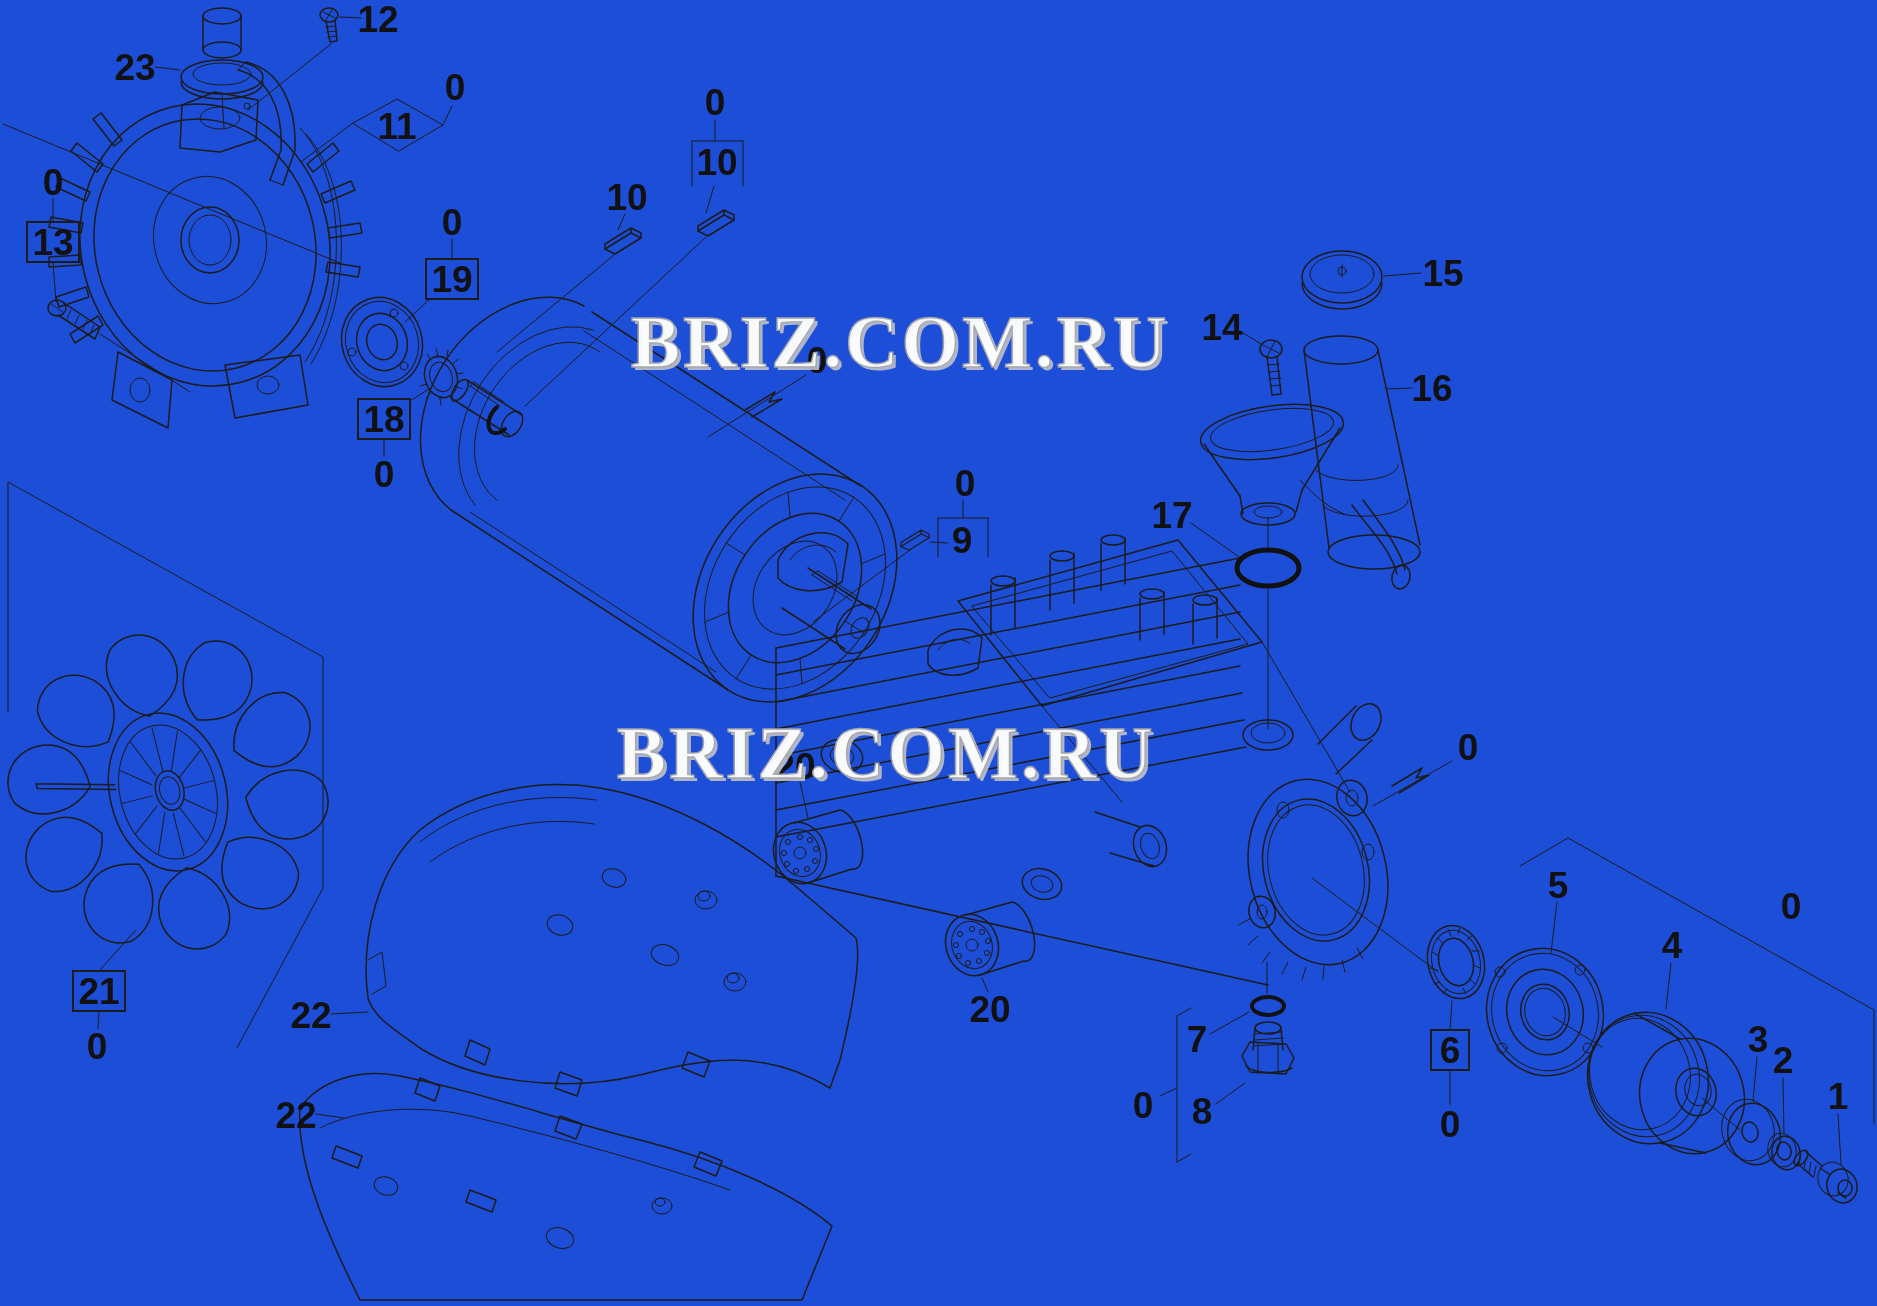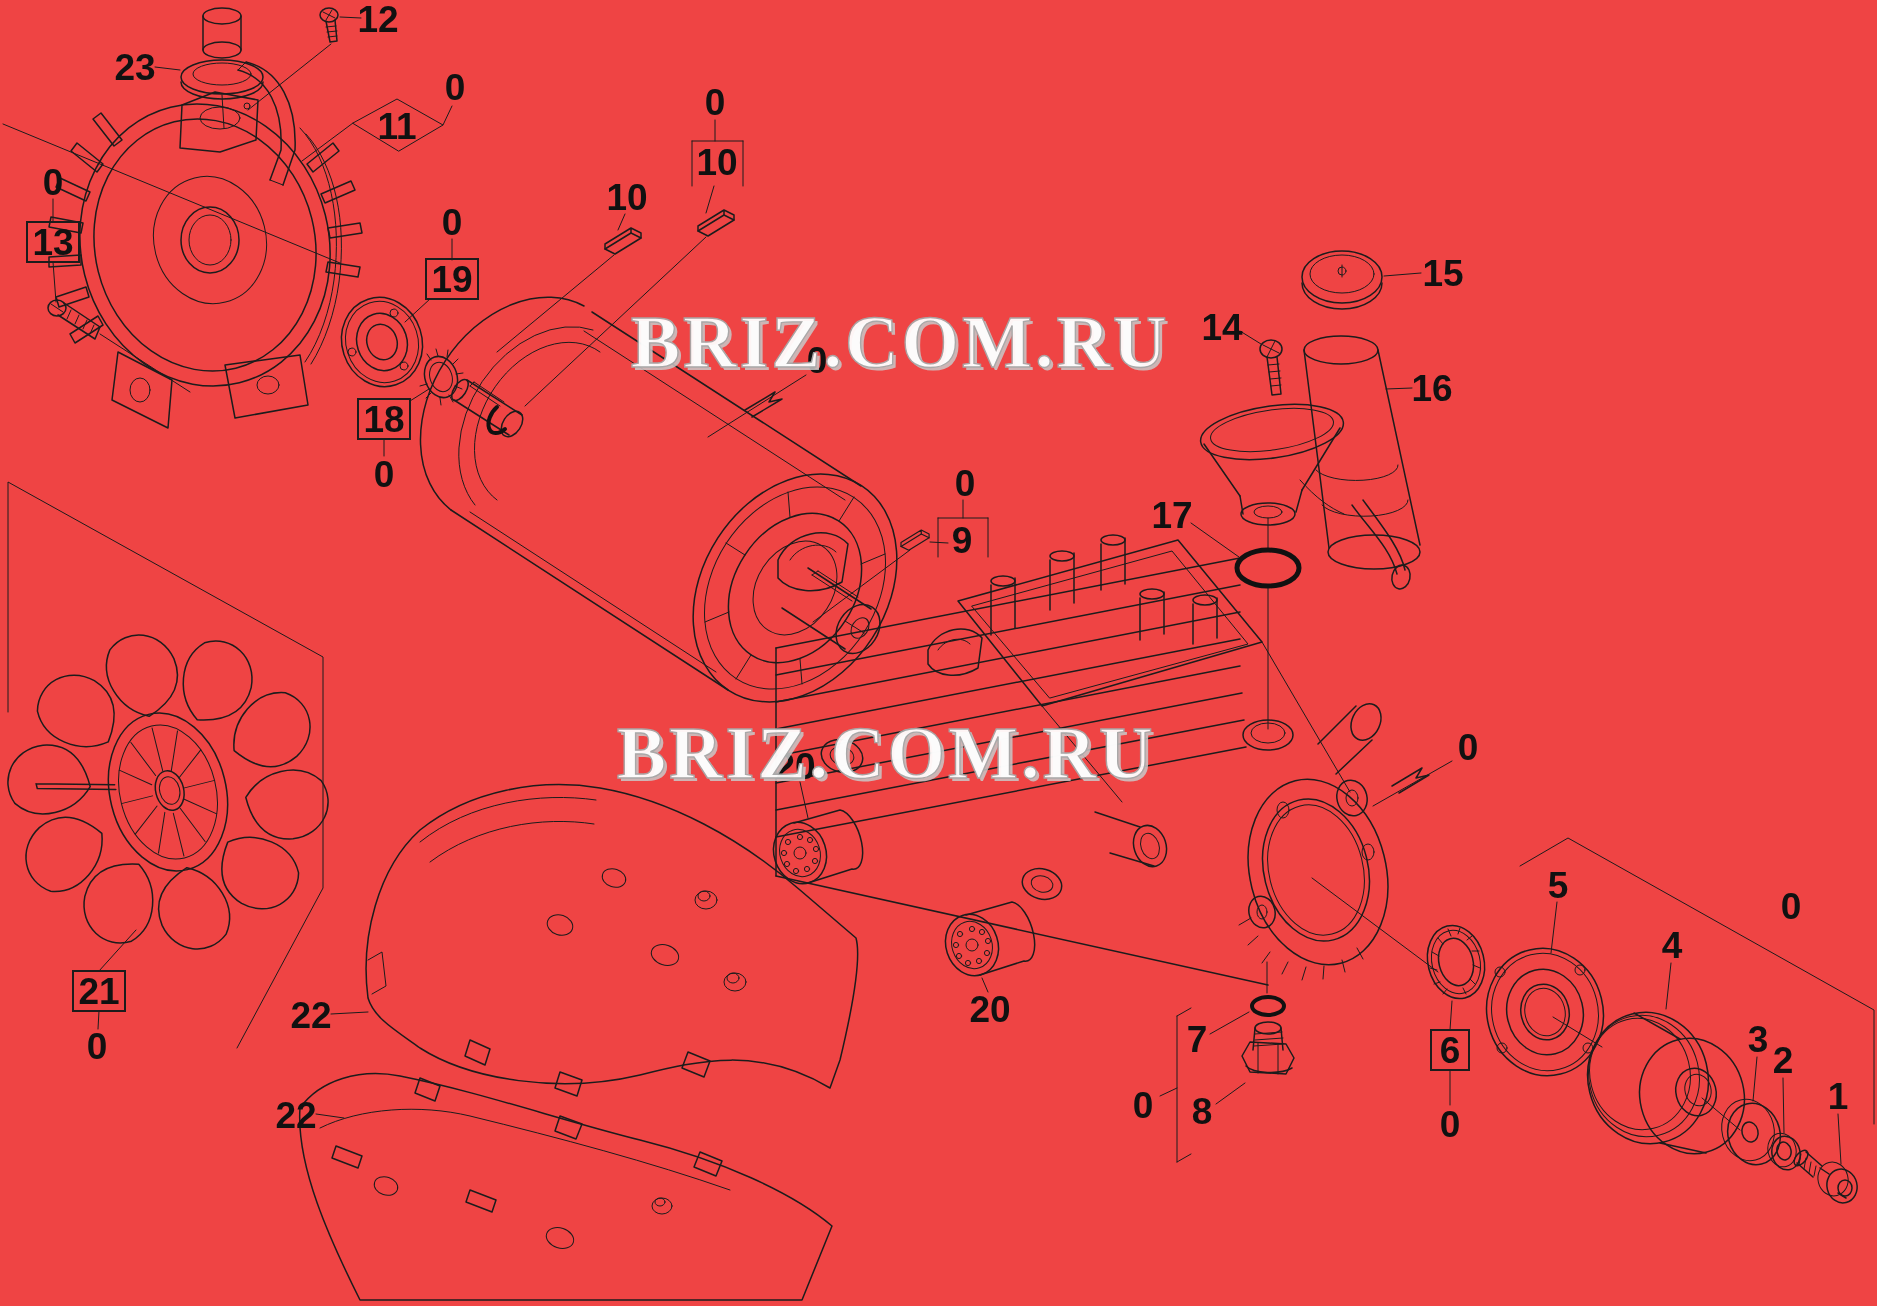--- a/index.html
+++ b/index.html
@@ -1,16 +1,16 @@
 <!DOCTYPE html>
 <html><head>
 <meta charset="utf-8">
 <style>
   html,body{margin:0;padding:0;background:#ffffff;}
-  #stage{position:relative;width:1877px;height:1306px;background:#ef4444;overflow:hidden;}
+  #stage{position:relative;width:1877px;height:1306px;background:#1d4ed8;overflow:hidden;}
   svg{display:block;}
   .ln   {fill:none;stroke:#1c1c1c;stroke-width:1.5;stroke-linecap:round;stroke-linejoin:round;}
   .thin {fill:none;stroke:#1c1c1c;stroke-width:1;stroke-linecap:round;stroke-linejoin:round;}
   .bold {fill:none;stroke:#111;stroke-width:5;stroke-linecap:round;}
   .bold2{fill:none;stroke:#111;stroke-width:4;stroke-linecap:round;}
   .callout{font:700 37px "Liberation Sans", sans-serif;fill:#111;}
   .wm-back {font:700 74px "Liberation Serif", serif;letter-spacing:3px;fill:#c9c9c9;opacity:.85;}
   .wm-front{font:700 74px "Liberation Serif", serif;letter-spacing:3px;fill:#ffffff;opacity:.95;
             stroke:#a8a8a8;stroke-width:1.4;}
 </style>

